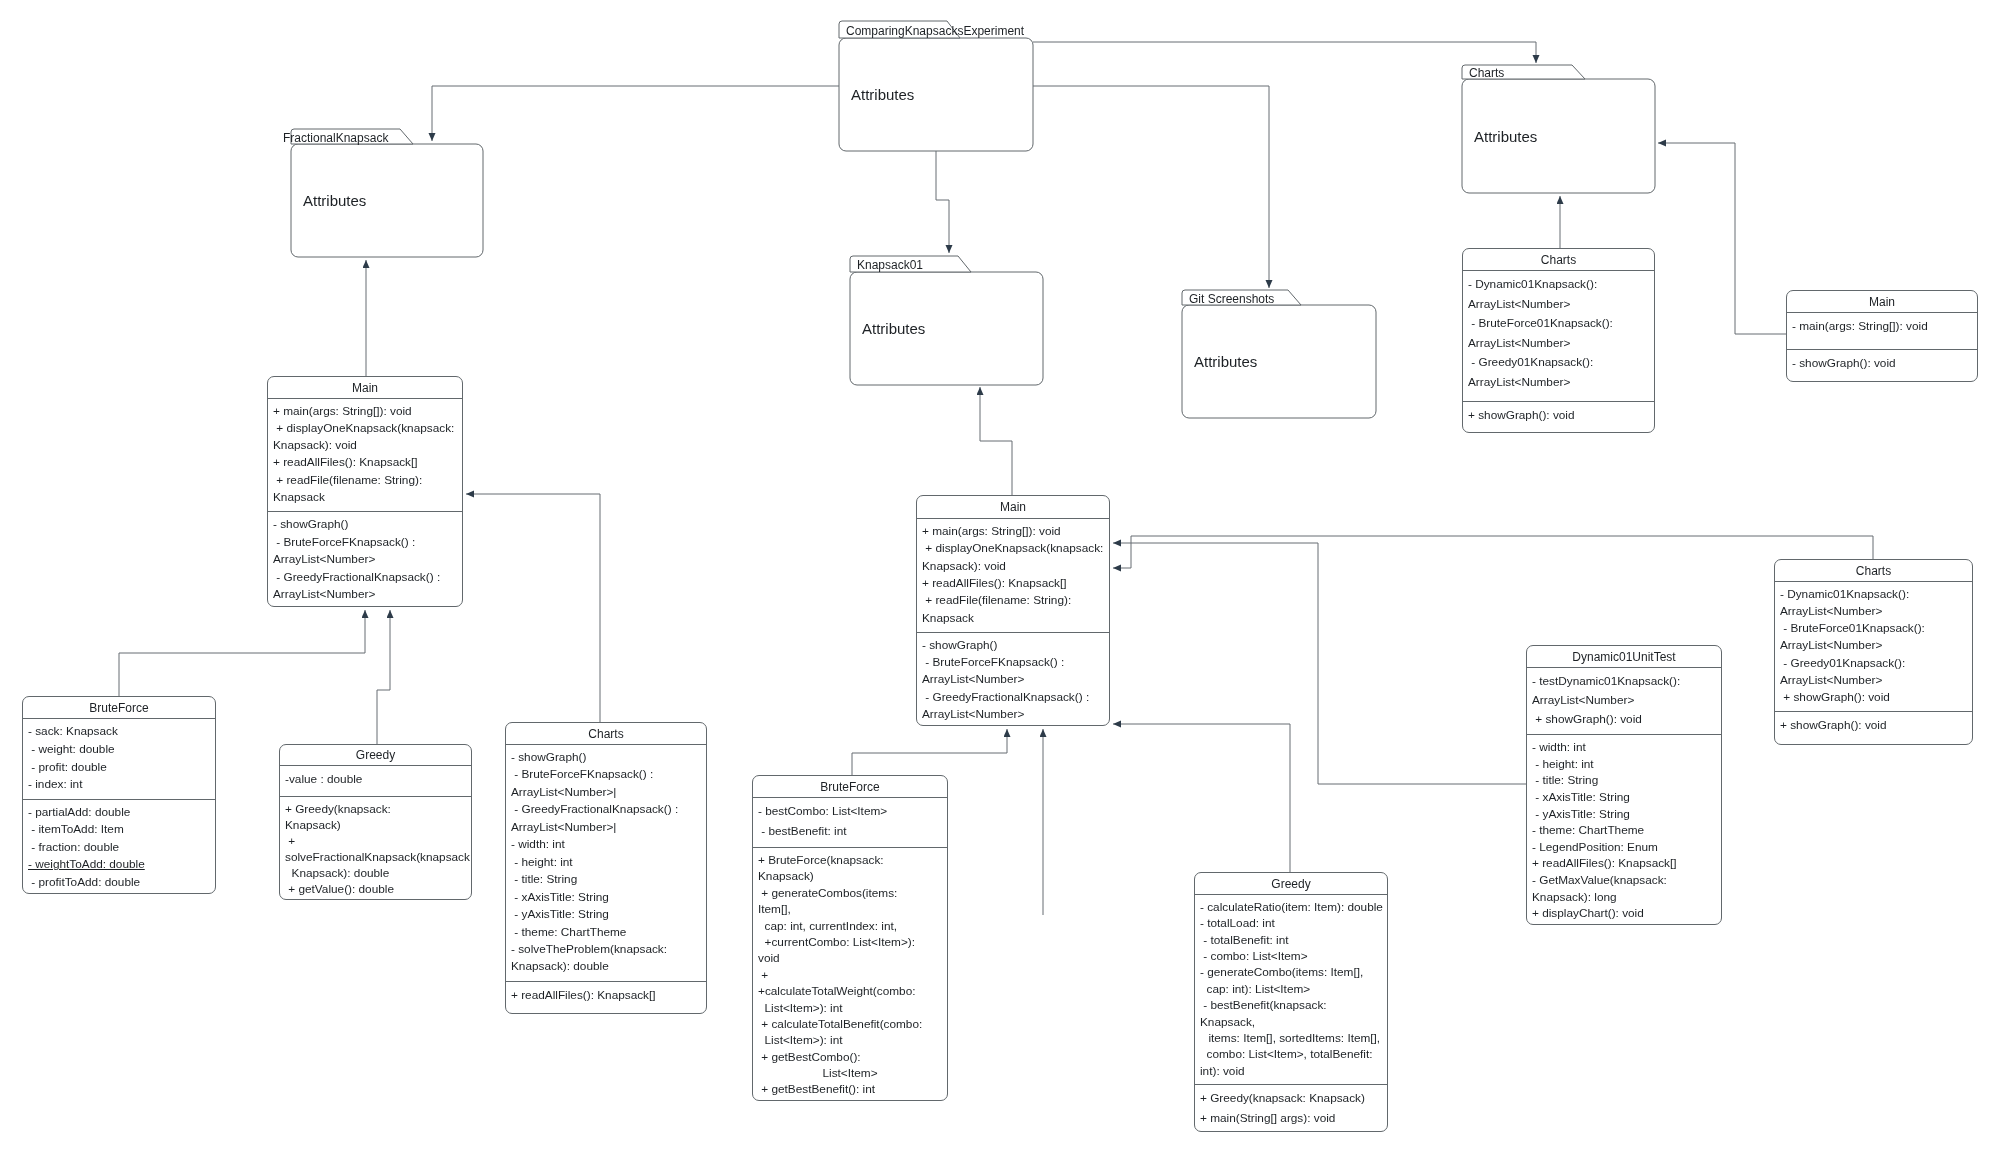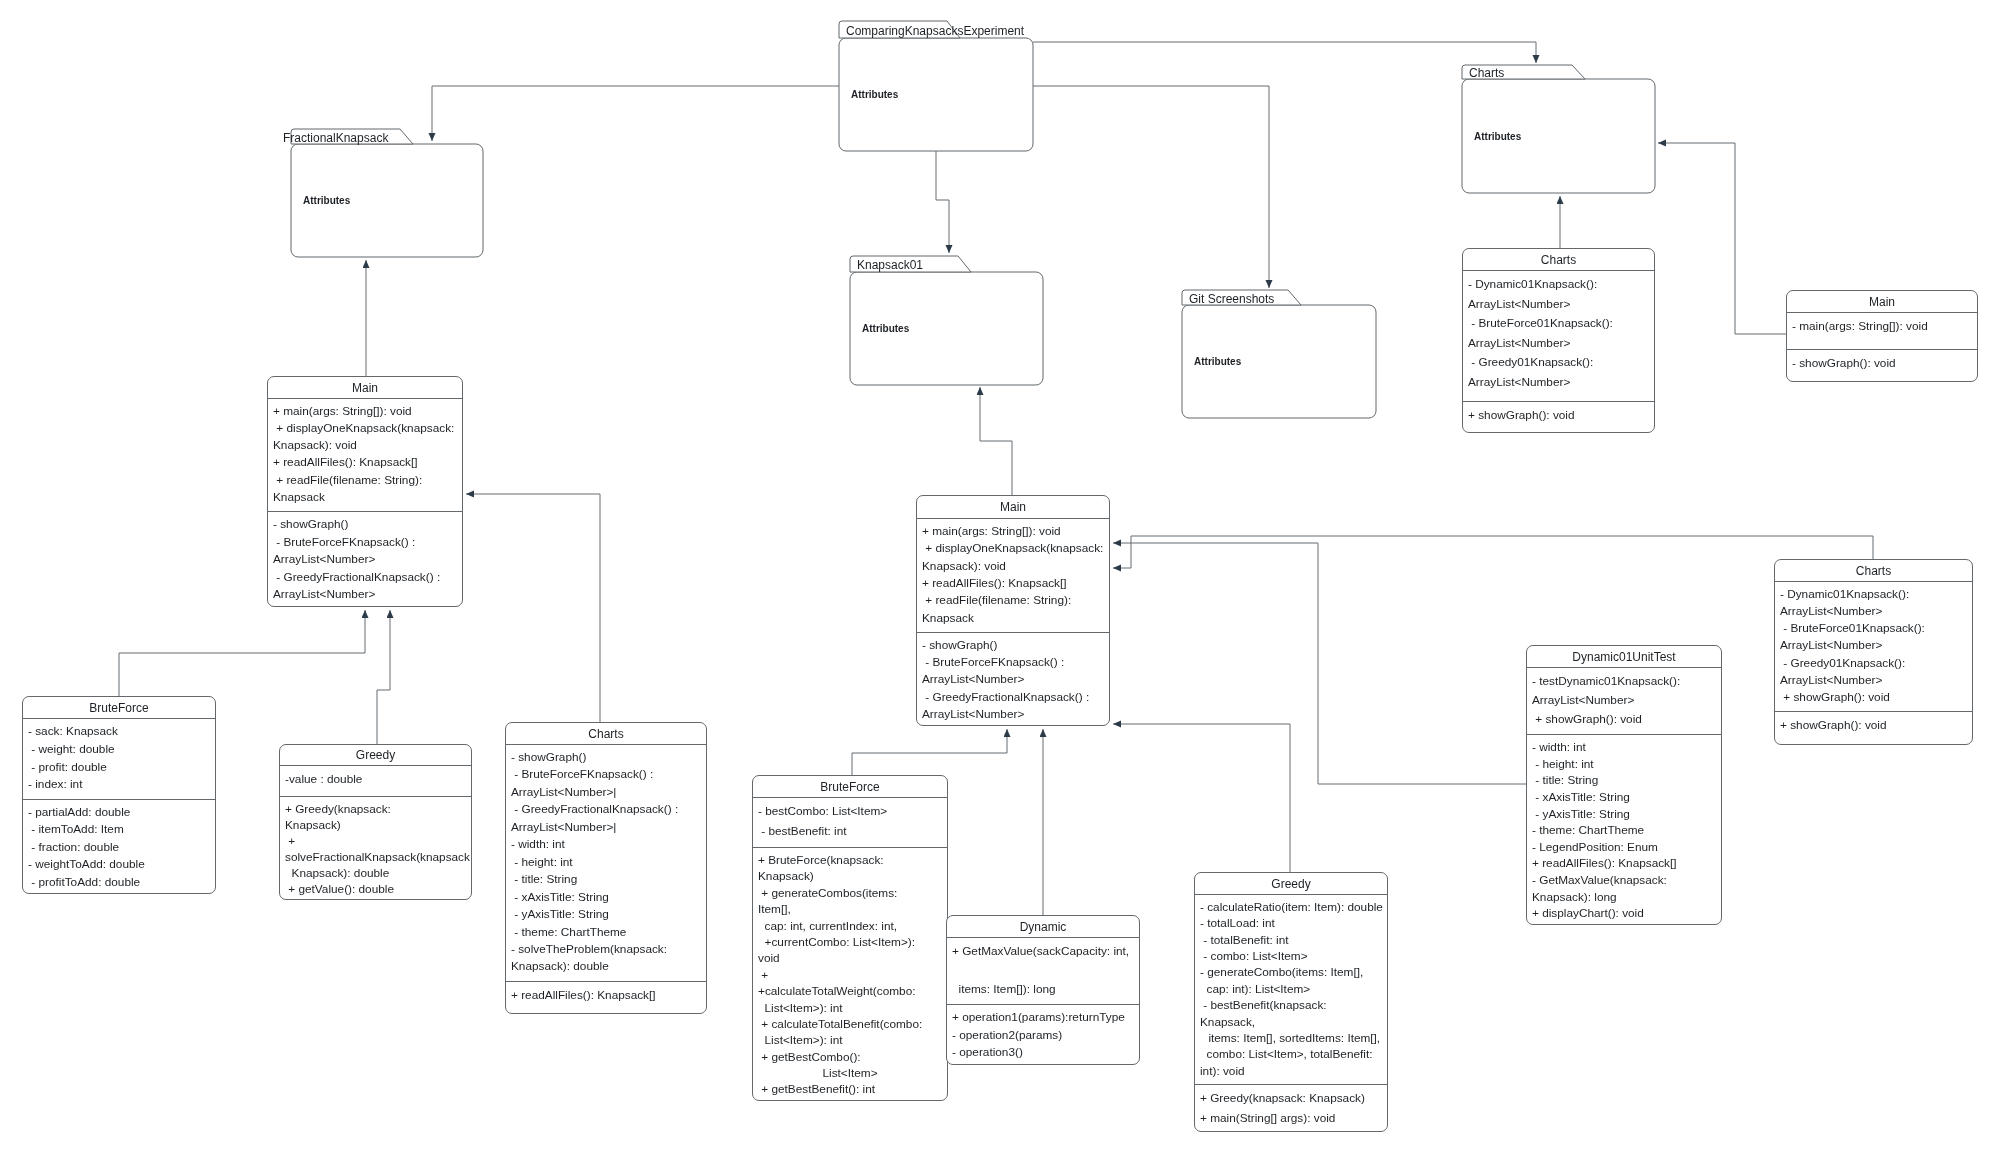--- a/index.html
+++ b/index.html
@@ -15,21 +15,21 @@
     box-sizing:border-box;overflow:hidden;
   }
   .uml-title{
     box-sizing:border-box;display:flex;align-items:center;justify-content:center;
     border-bottom:1px solid #62686c;font-size:12px;
   }
   .uml-sec{box-sizing:border-box;padding:4px 5px 0 5px;font-size:11.8px;}
   .uml-sec + .uml-sec{border-top:1px solid #62686c;}
   .uml-line{white-space:pre;}
   .pkg-name{position:absolute;font-size:12px;white-space:nowrap;display:flex;align-items:center;}
-  .pkg-attr{position:absolute;font-size:10px;display:flex;align-items:center;font-weight:bold;}
+  .pkg-attr{position:absolute;font-size:15px;display:flex;align-items:center;}
 </style>
 </head>
 <body>
 
 <svg id="edge-layer" xmlns="http://www.w3.org/2000/svg" viewBox="0 0 2000 1155" width="2000" height="1155">
   <defs>
     <marker id="arrowhead" markerWidth="10" markerHeight="9" refX="8" refY="3.5" orient="auto" markerUnits="userSpaceOnUse">
       <path d="M0,0 L8,3.5 L0,7 Z" fill="#2d3b49"></path>
     </marker>
   </defs>
@@ -99,21 +99,21 @@
       <div class="uml-sec" style="height: 80px;">
         <div class="uml-line" style="height: 17.75px; line-height: 17.75px;">- sack: Knapsack</div>
         <div class="uml-line" style="height: 17.75px; line-height: 17.75px;"> - weight: double</div>
         <div class="uml-line" style="height: 17.75px; line-height: 17.75px;"> - profit: double</div>
         <div class="uml-line" style="height: 17.75px; line-height: 17.75px;">- index: int</div>
       </div>
       <div class="uml-sec" style="height: 96px;">
         <div class="uml-line" style="height: 17.4px; line-height: 17.4px;">- partialAdd: double</div>
         <div class="uml-line" style="height: 17.4px; line-height: 17.4px;"> - itemToAdd: Item</div>
         <div class="uml-line" style="height: 17.4px; line-height: 17.4px;"> - fraction: double</div>
-        <div class="uml-line" style="height: 17.4px; line-height: 17.4px;">- weightToAdd: double</div>
+        <div class="uml-line" style="height: 17.4px; line-height: 17.4px; text-decoration: underline;">- weightToAdd: double</div>
         <div class="uml-line" style="height: 17.4px; line-height: 17.4px;"> - profitToAdd: double</div>
       </div>
     </div>
     <div class="uml-class" style="left: 279px; top: 744px; width: 193px; height: 156px;">
       <div class="uml-title" style="height: 21px;">Greedy</div>
       <div class="uml-sec" style="height: 30px;">
         <div class="uml-line" style="height: 19.5px; line-height: 19.5px;">-value : double</div>
       </div>
       <div class="uml-sec" style="height: 105px;">
         <div class="uml-line" style="height: 16px; line-height: 16px;">+ Greedy(knapsack:</div>
@@ -180,33 +180,20 @@
         <div class="uml-line" style="height: 16.4px; line-height: 16.4px;"> +</div>
         <div class="uml-line" style="height: 16.4px; line-height: 16.4px;">+calculateTotalWeight(combo:</div>
         <div class="uml-line" style="height: 16.4px; line-height: 16.4px;">  List&lt;Item&gt;): int</div>
         <div class="uml-line" style="height: 16.4px; line-height: 16.4px;"> + calculateTotalBenefit(combo:</div>
         <div class="uml-line" style="height: 16.4px; line-height: 16.4px;">  List&lt;Item&gt;): int</div>
         <div class="uml-line" style="height: 16.4px; line-height: 16.4px;"> + getBestCombo():</div>
         <div class="uml-line" style="height: 16.4px; line-height: 16.4px; text-align: center;">List&lt;Item&gt;</div>
         <div class="uml-line" style="height: 16.4px; line-height: 16.4px;"> + getBestBenefit(): int</div>
       </div>
     </div>
-    <div class="uml-class" style="left: 946px; top: 915px; width: 194px; height: 150px;">
-      <div class="uml-title" style="height: 22px;">Dynamic</div>
-      <div class="uml-sec" style="height: 66px;">
-        <div class="uml-line" style="height: 19px; line-height: 19px;">+ GetMaxValue(sackCapacity: int,</div>
-        <div class="uml-line" style="height: 19px; line-height: 19px;"></div>
-        <div class="uml-line" style="height: 19px; line-height: 19px;">  items: Item[]): long</div>
-      </div>
-      <div class="uml-sec" style="height: 62px;">
-        <div class="uml-line" style="height: 17.6667px; line-height: 17.6667px;">+ operation1(params):returnType</div>
-        <div class="uml-line" style="height: 17.6667px; line-height: 17.6667px;">- operation2(params)</div>
-        <div class="uml-line" style="height: 17.6667px; line-height: 17.6667px;">- operation3()</div>
-      </div>
-    </div>
     <div class="uml-class" style="left: 1194px; top: 872px; width: 194px; height: 260px;">
       <div class="uml-title" style="height: 22px;">Greedy</div>
       <div class="uml-sec" style="height: 189px;">
         <div class="uml-line" style="height: 16.3636px; line-height: 16.3636px;">- calculateRatio(item: Item): double</div>
         <div class="uml-line" style="height: 16.3636px; line-height: 16.3636px;">- totalLoad: int</div>
         <div class="uml-line" style="height: 16.3636px; line-height: 16.3636px;"> - totalBenefit: int</div>
         <div class="uml-line" style="height: 16.3636px; line-height: 16.3636px;"> - combo: List&lt;Item&gt;</div>
         <div class="uml-line" style="height: 16.3636px; line-height: 16.3636px;">- generateCombo(items: Item[],</div>
         <div class="uml-line" style="height: 16.3636px; line-height: 16.3636px;">  cap: int): List&lt;Item&gt;</div>
         <div class="uml-line" style="height: 16.3636px; line-height: 16.3636px;"> - bestBenefit(knapsack:</div>

